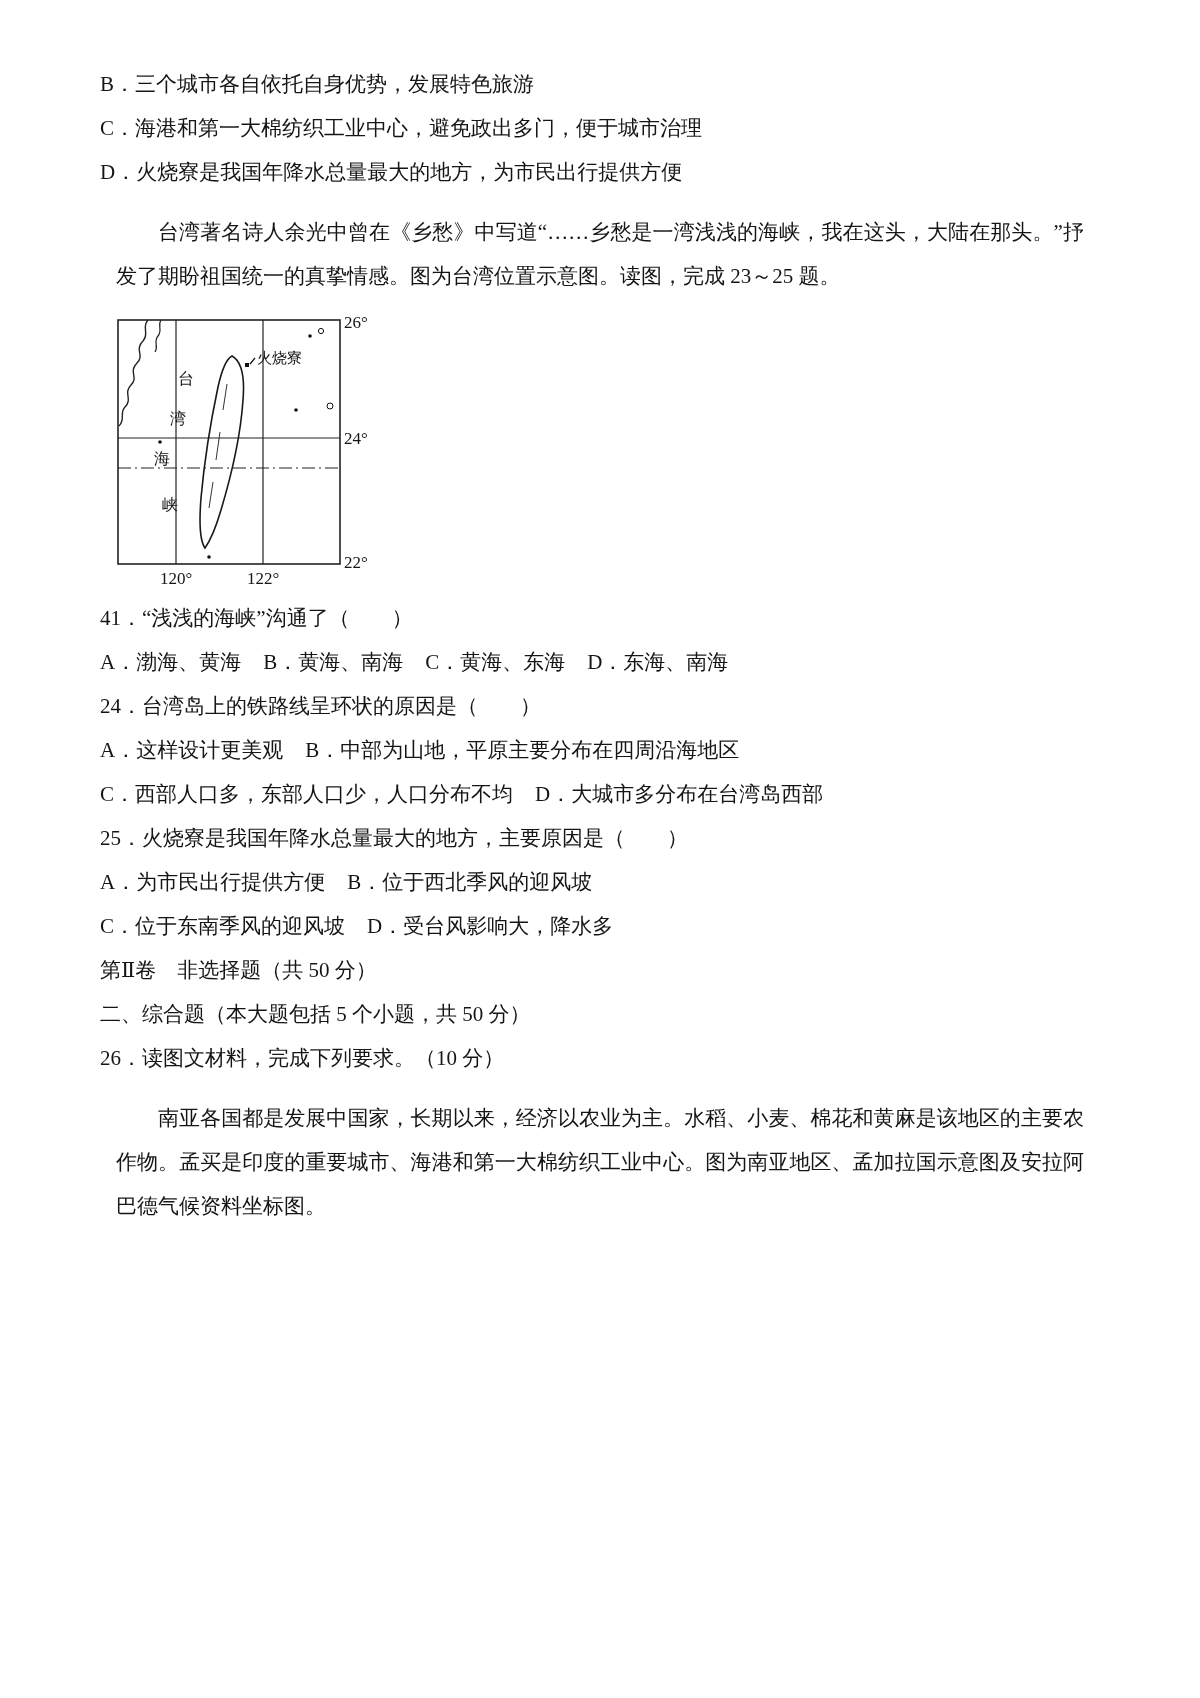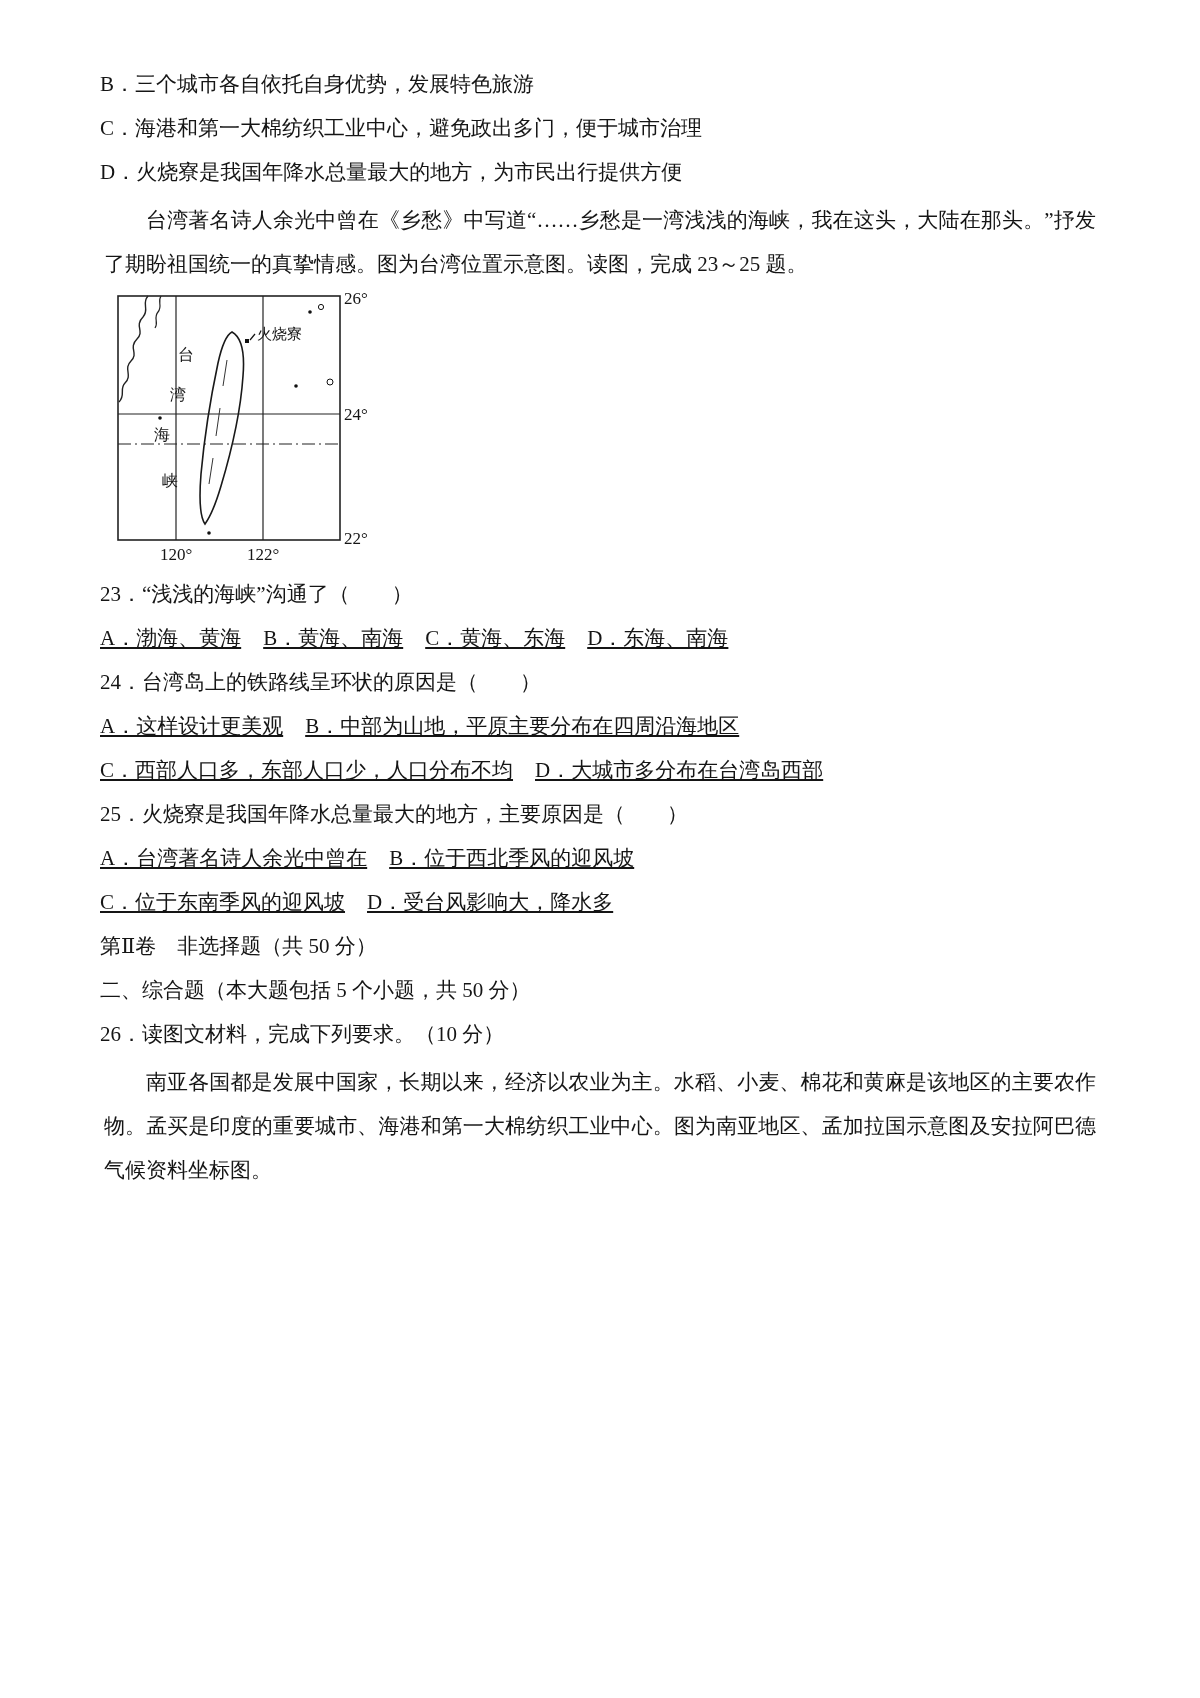--- a/index.html
+++ b/index.html
@@ -13,30 +13,29 @@
     overflow: hidden;
   }
   .page {
     padding: 62px 100px 0 100px;
   }
   .line {
     line-height: 44px;
     white-space: nowrap;
   }
   p.para {
-    margin: 4px;
+    margin: 16px;
     line-height: 44px;
     text-align: justify;
     text-indent: 2em;
   }
   .opt-row {
     display: flex;
     gap: 22px;
     line-height: 44px;
-    text-decoration: underline;
   }
   .opt-row span { white-space: nowrap; }
   .center-line {
     line-height: 44px;
     text-align: left;
   }
   .map-wrap {
     margin: 4px 0 4px 14px;
     width: 280px;
     height: 278px;
@@ -98,41 +97,41 @@
 
       <text x="230" y="14" class="map-coord">26°</text>
       <text x="230" y="130" class="map-coord">24°</text>
       <text x="230" y="254" class="map-coord">22°</text>
 
       <text x="46" y="270" class="map-coord">120°</text>
       <text x="133" y="270" class="map-coord">122°</text>
     </svg>
   </div>
 
-  <div class="line">23．“浅浅的海峡”沟通了（　　）</div>
+  <div class="line">41．“浅浅的海峡”沟通了（　　）</div>
   <div class="opt-row">
     <span>A．渤海、黄海</span>
     <span>B．黄海、南海</span>
     <span>C．黄海、东海</span>
     <span>D．东海、南海</span>
   </div>
 
   <div class="line">24．台湾岛上的铁路线呈环状的原因是（　　）</div>
   <div class="opt-row">
     <span>A．这样设计更美观</span>
     <span>B．中部为山地，平原主要分布在四周沿海地区</span>
   </div>
   <div class="opt-row">
     <span>C．西部人口多，东部人口少，人口分布不均</span>
     <span>D．大城市多分布在台湾岛西部</span>
   </div>
 
   <div class="line">25．火烧寮是我国年降水总量最大的地方，主要原因是（　　）</div>
   <div class="opt-row">
-    <span>A．台湾著名诗人余光中曾在</span>
+    <span>A．为市民出行提供方便</span>
     <span>B．位于西北季风的迎风坡</span>
   </div>
   <div class="opt-row">
     <span>C．位于东南季风的迎风坡</span>
     <span>D．受台风影响大，降水多</span>
   </div>
 
   <div class="center-line">第Ⅱ卷　非选择题（共 50 分）</div>
   <div class="line">二、综合题（本大题包括 5 个小题，共 50 分）</div>
   <div class="line">26．读图文材料，完成下列要求。（10 分）</div>

